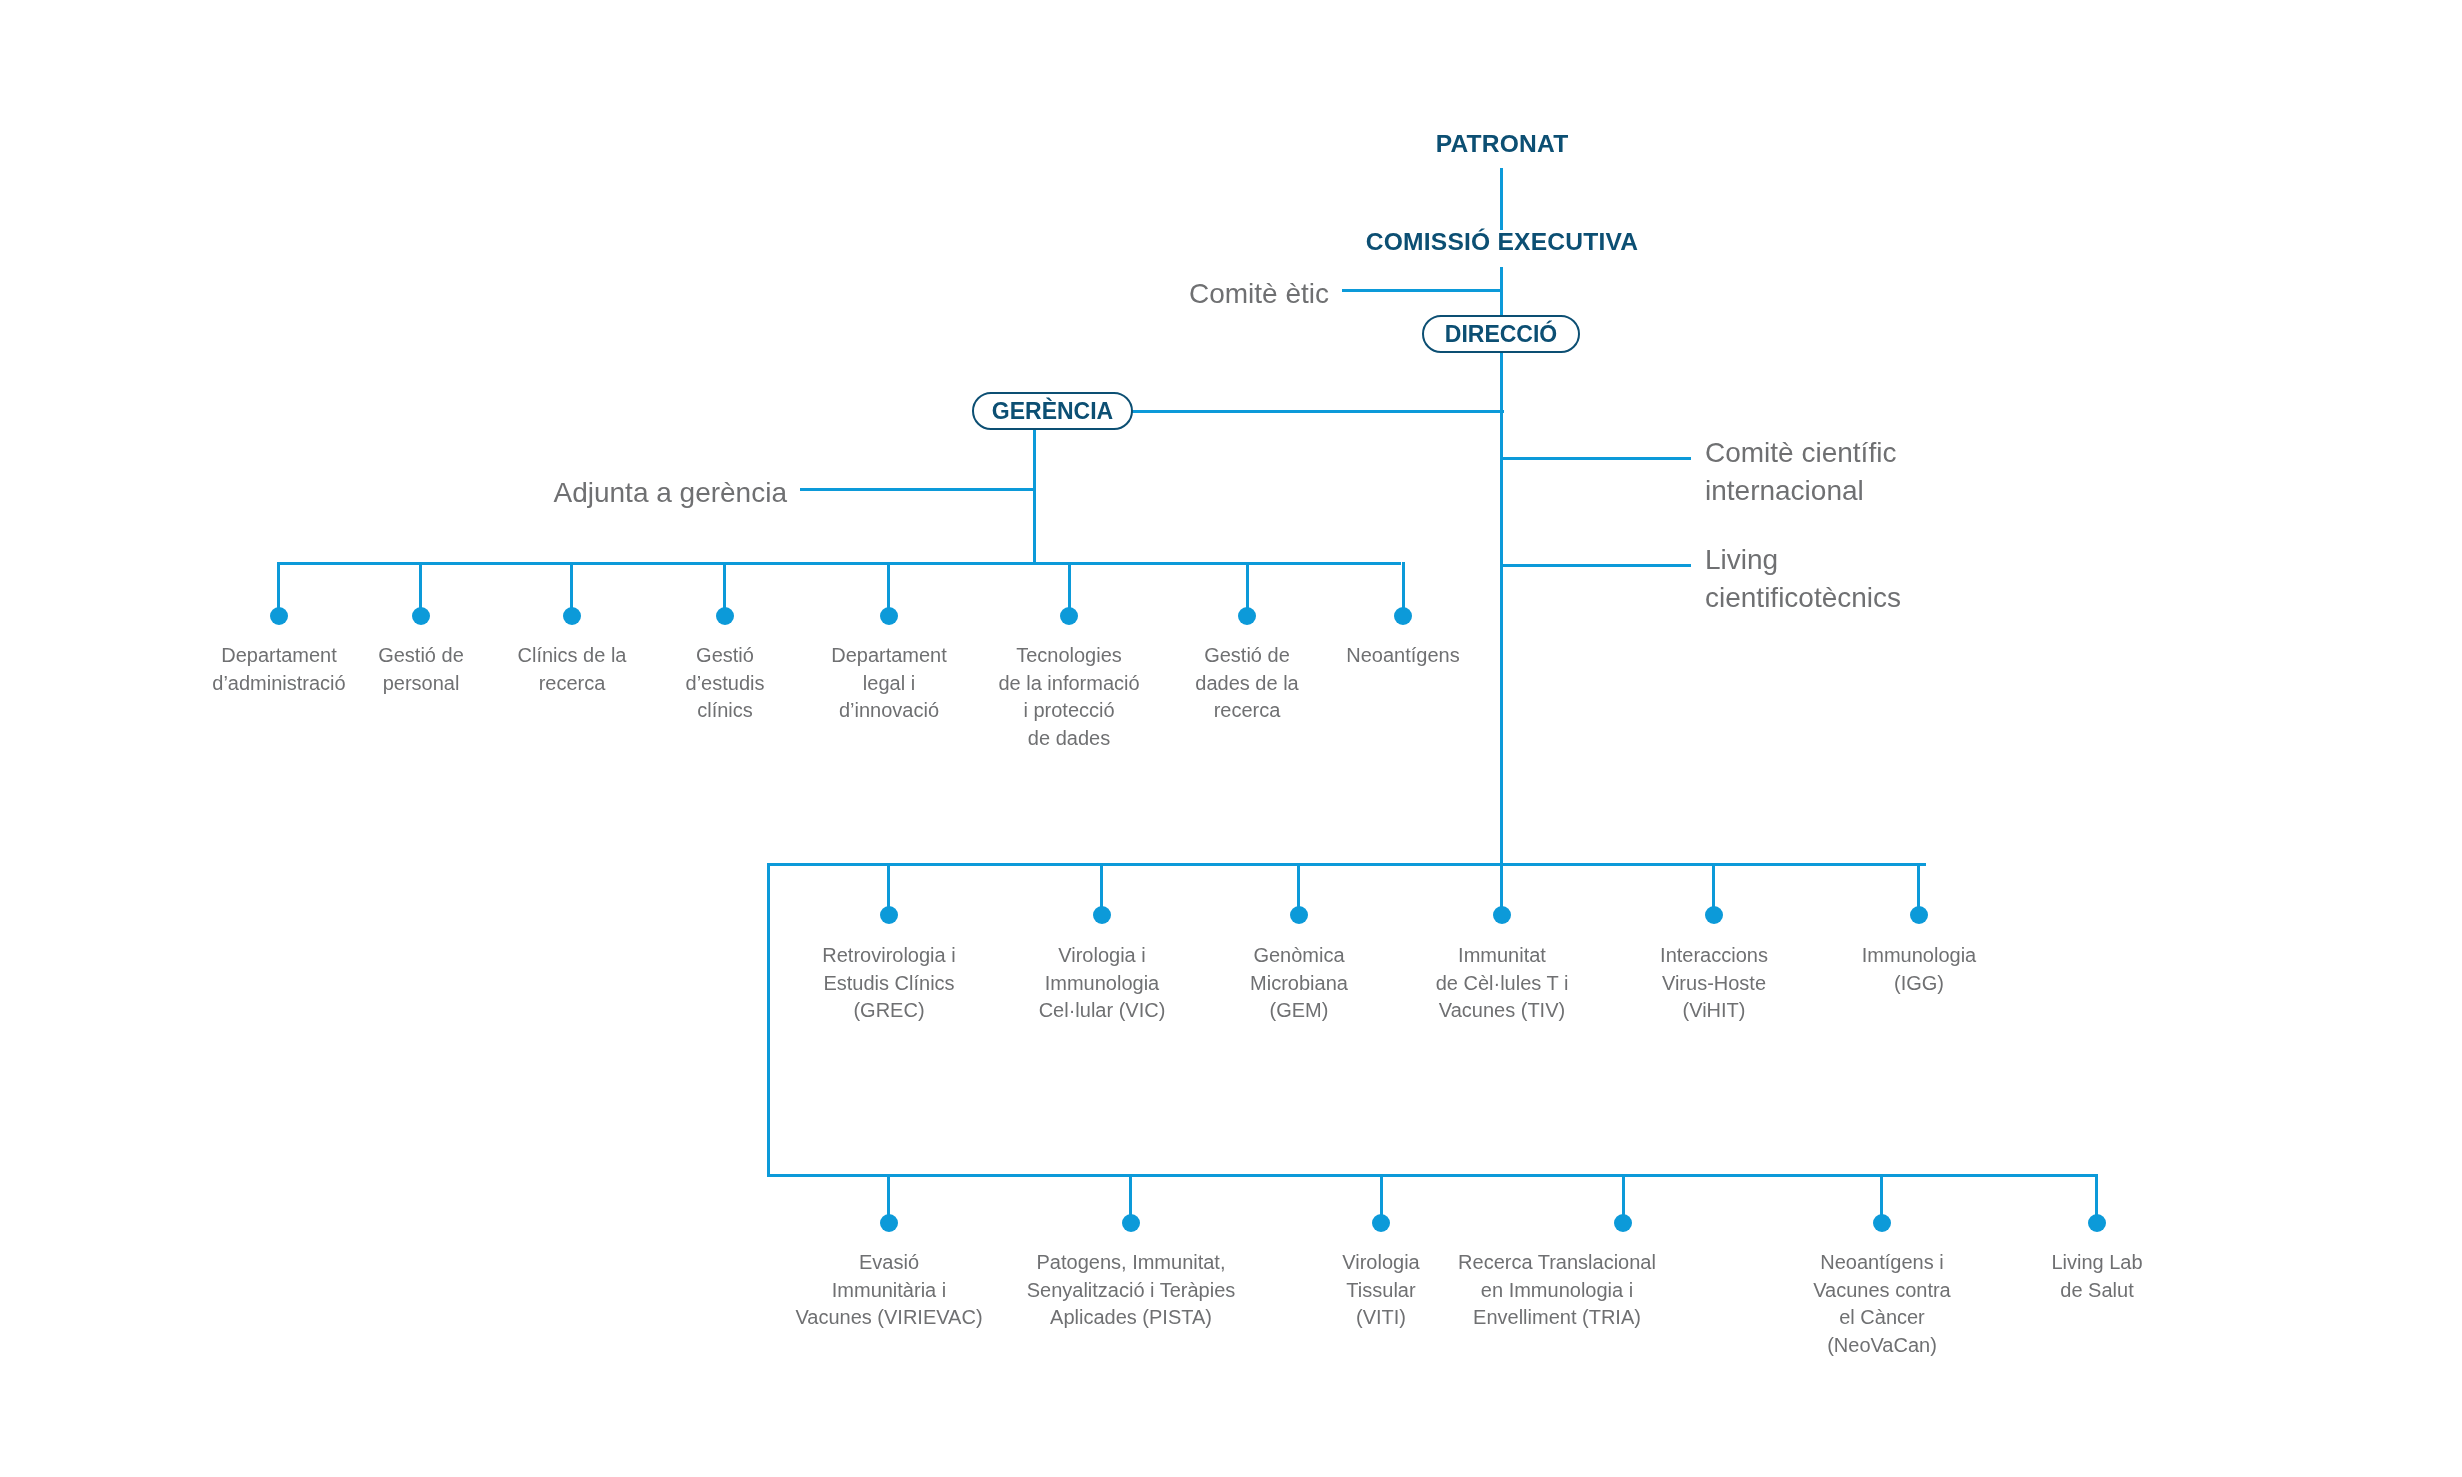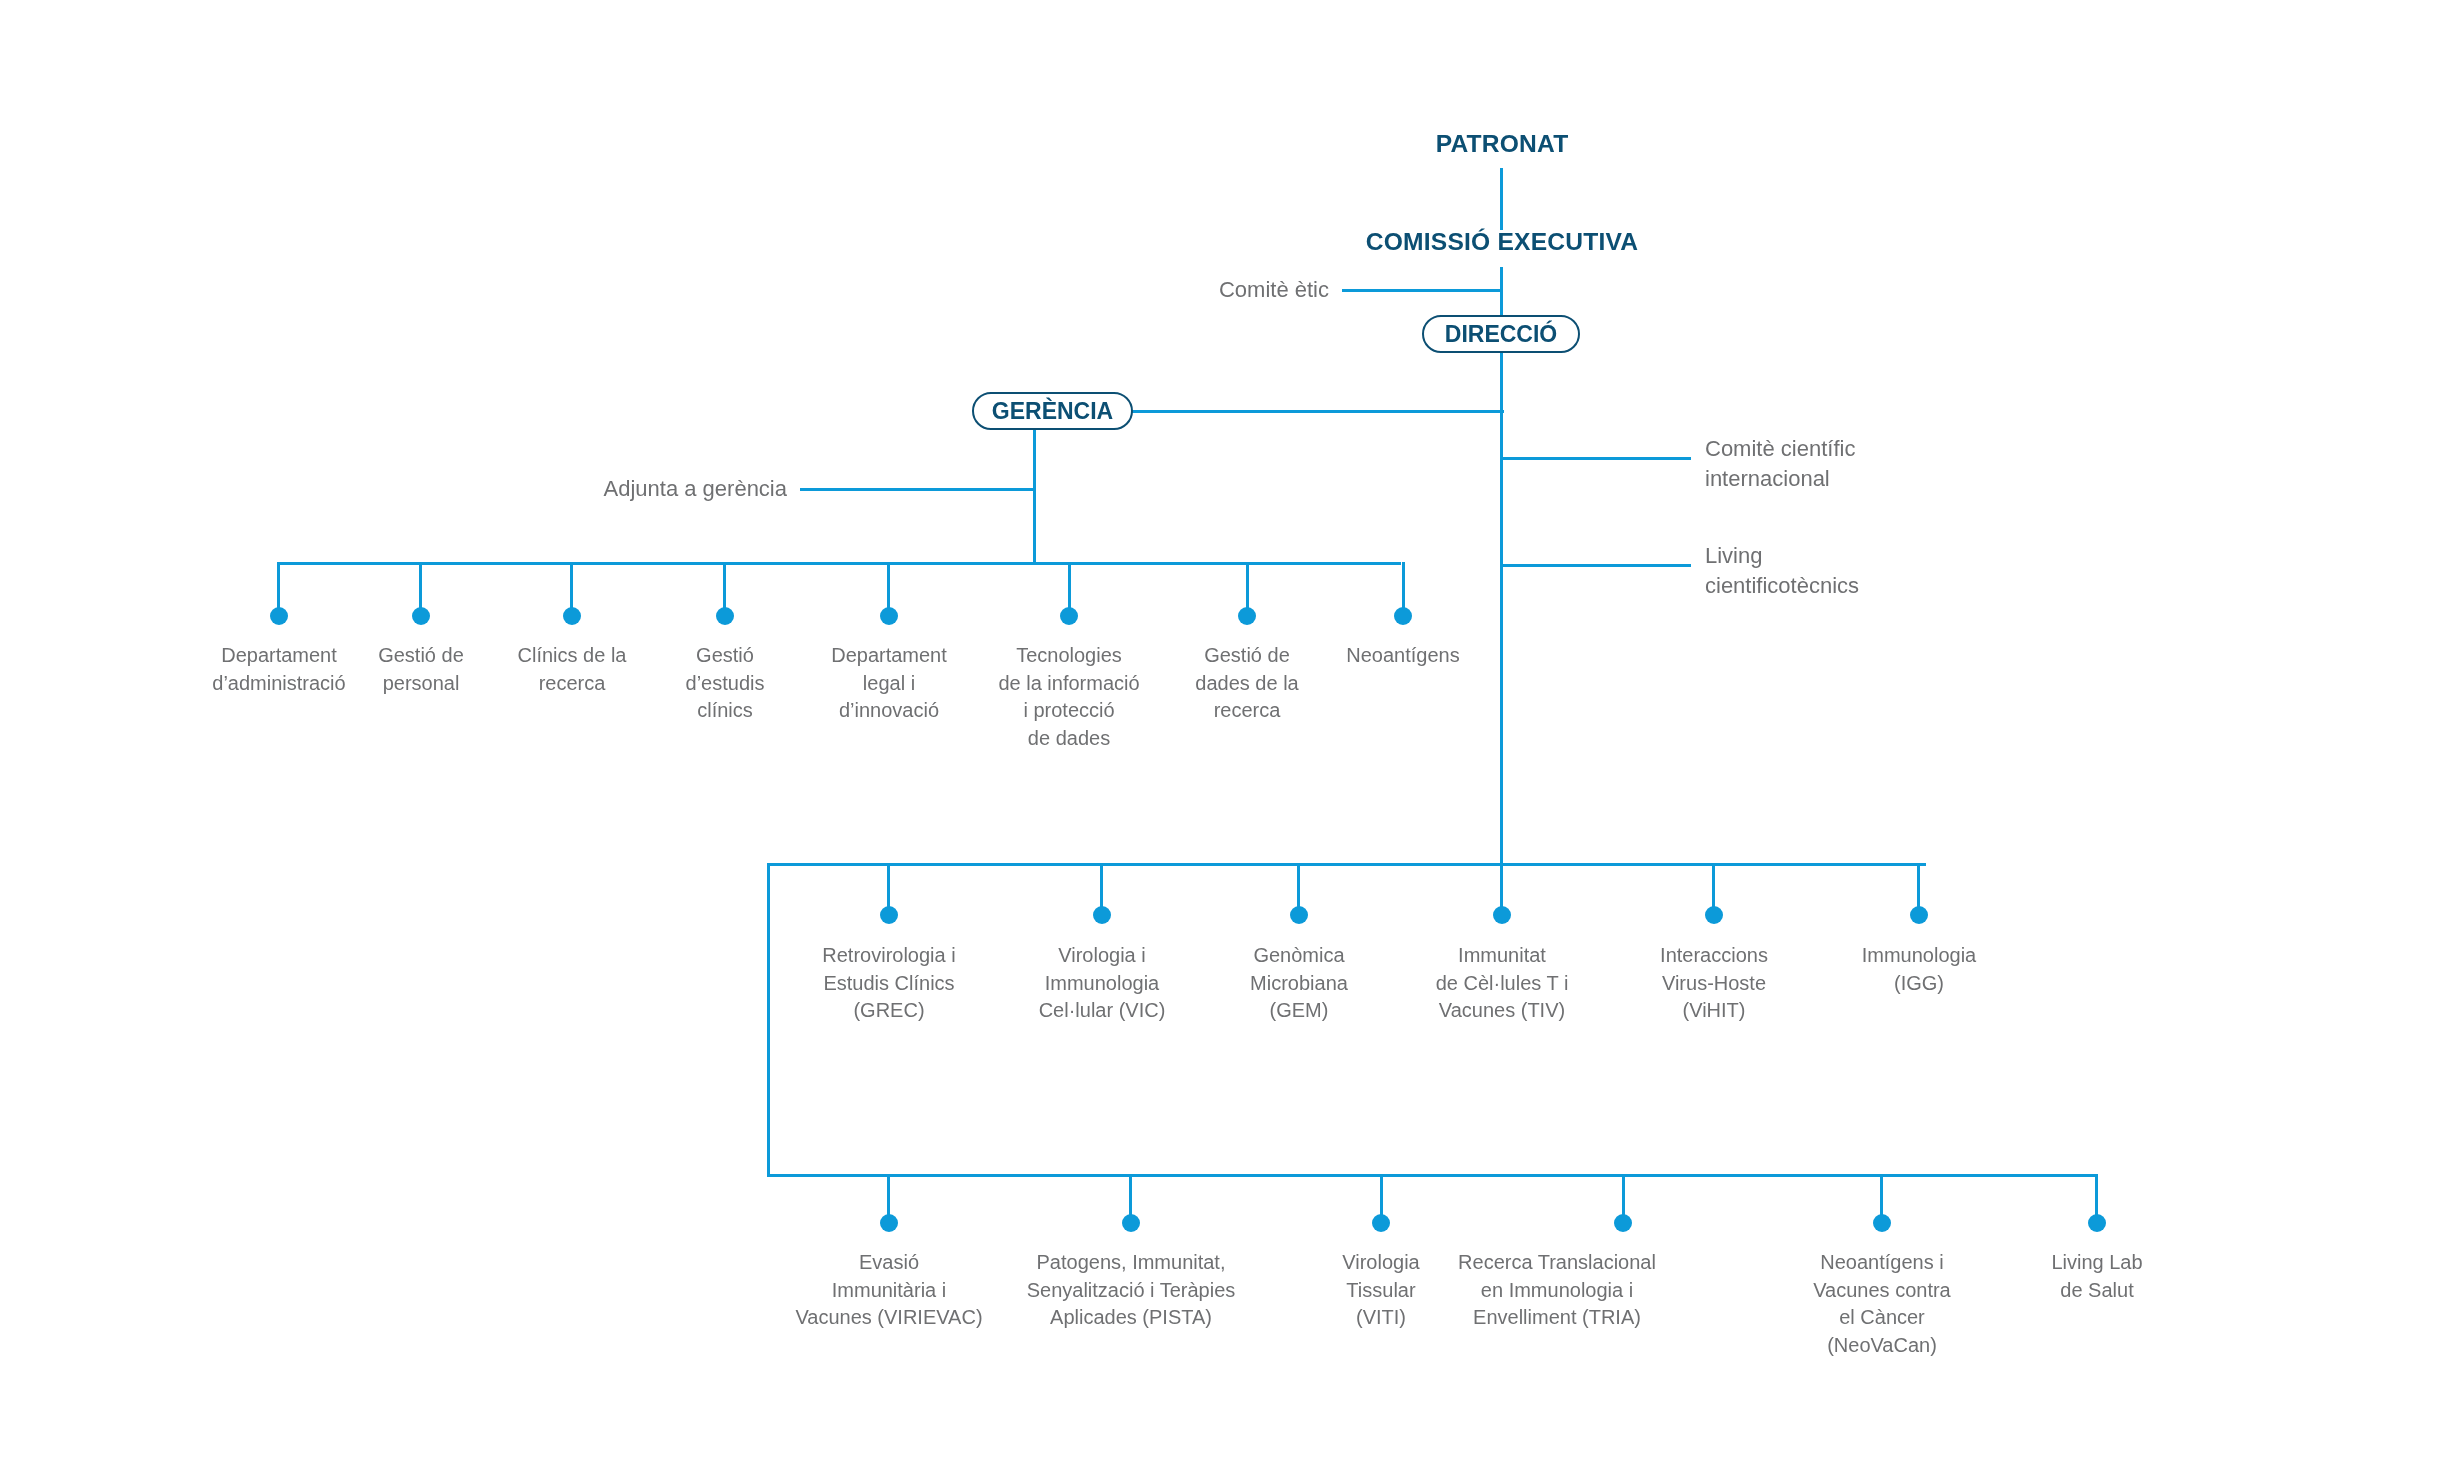--- a/index.html
+++ b/index.html
@@ -40,21 +40,21 @@
     display:flex;align-items:center;justify-content:center;
     background:#ffffff;
     box-sizing:border-box;
     z-index:3;
   }
 
   
   .side-label{
     position:absolute;
     color:#6f7072;
-    font-size:22px;
+    font-size:28px;
     line-height:1.35;
     white-space:pre-line;
   }
   .side-label.right{text-align:left;}
   .side-label.left{text-align:right;}
 
   
   .leaf{
     position:absolute;
     color:#6f7072;

